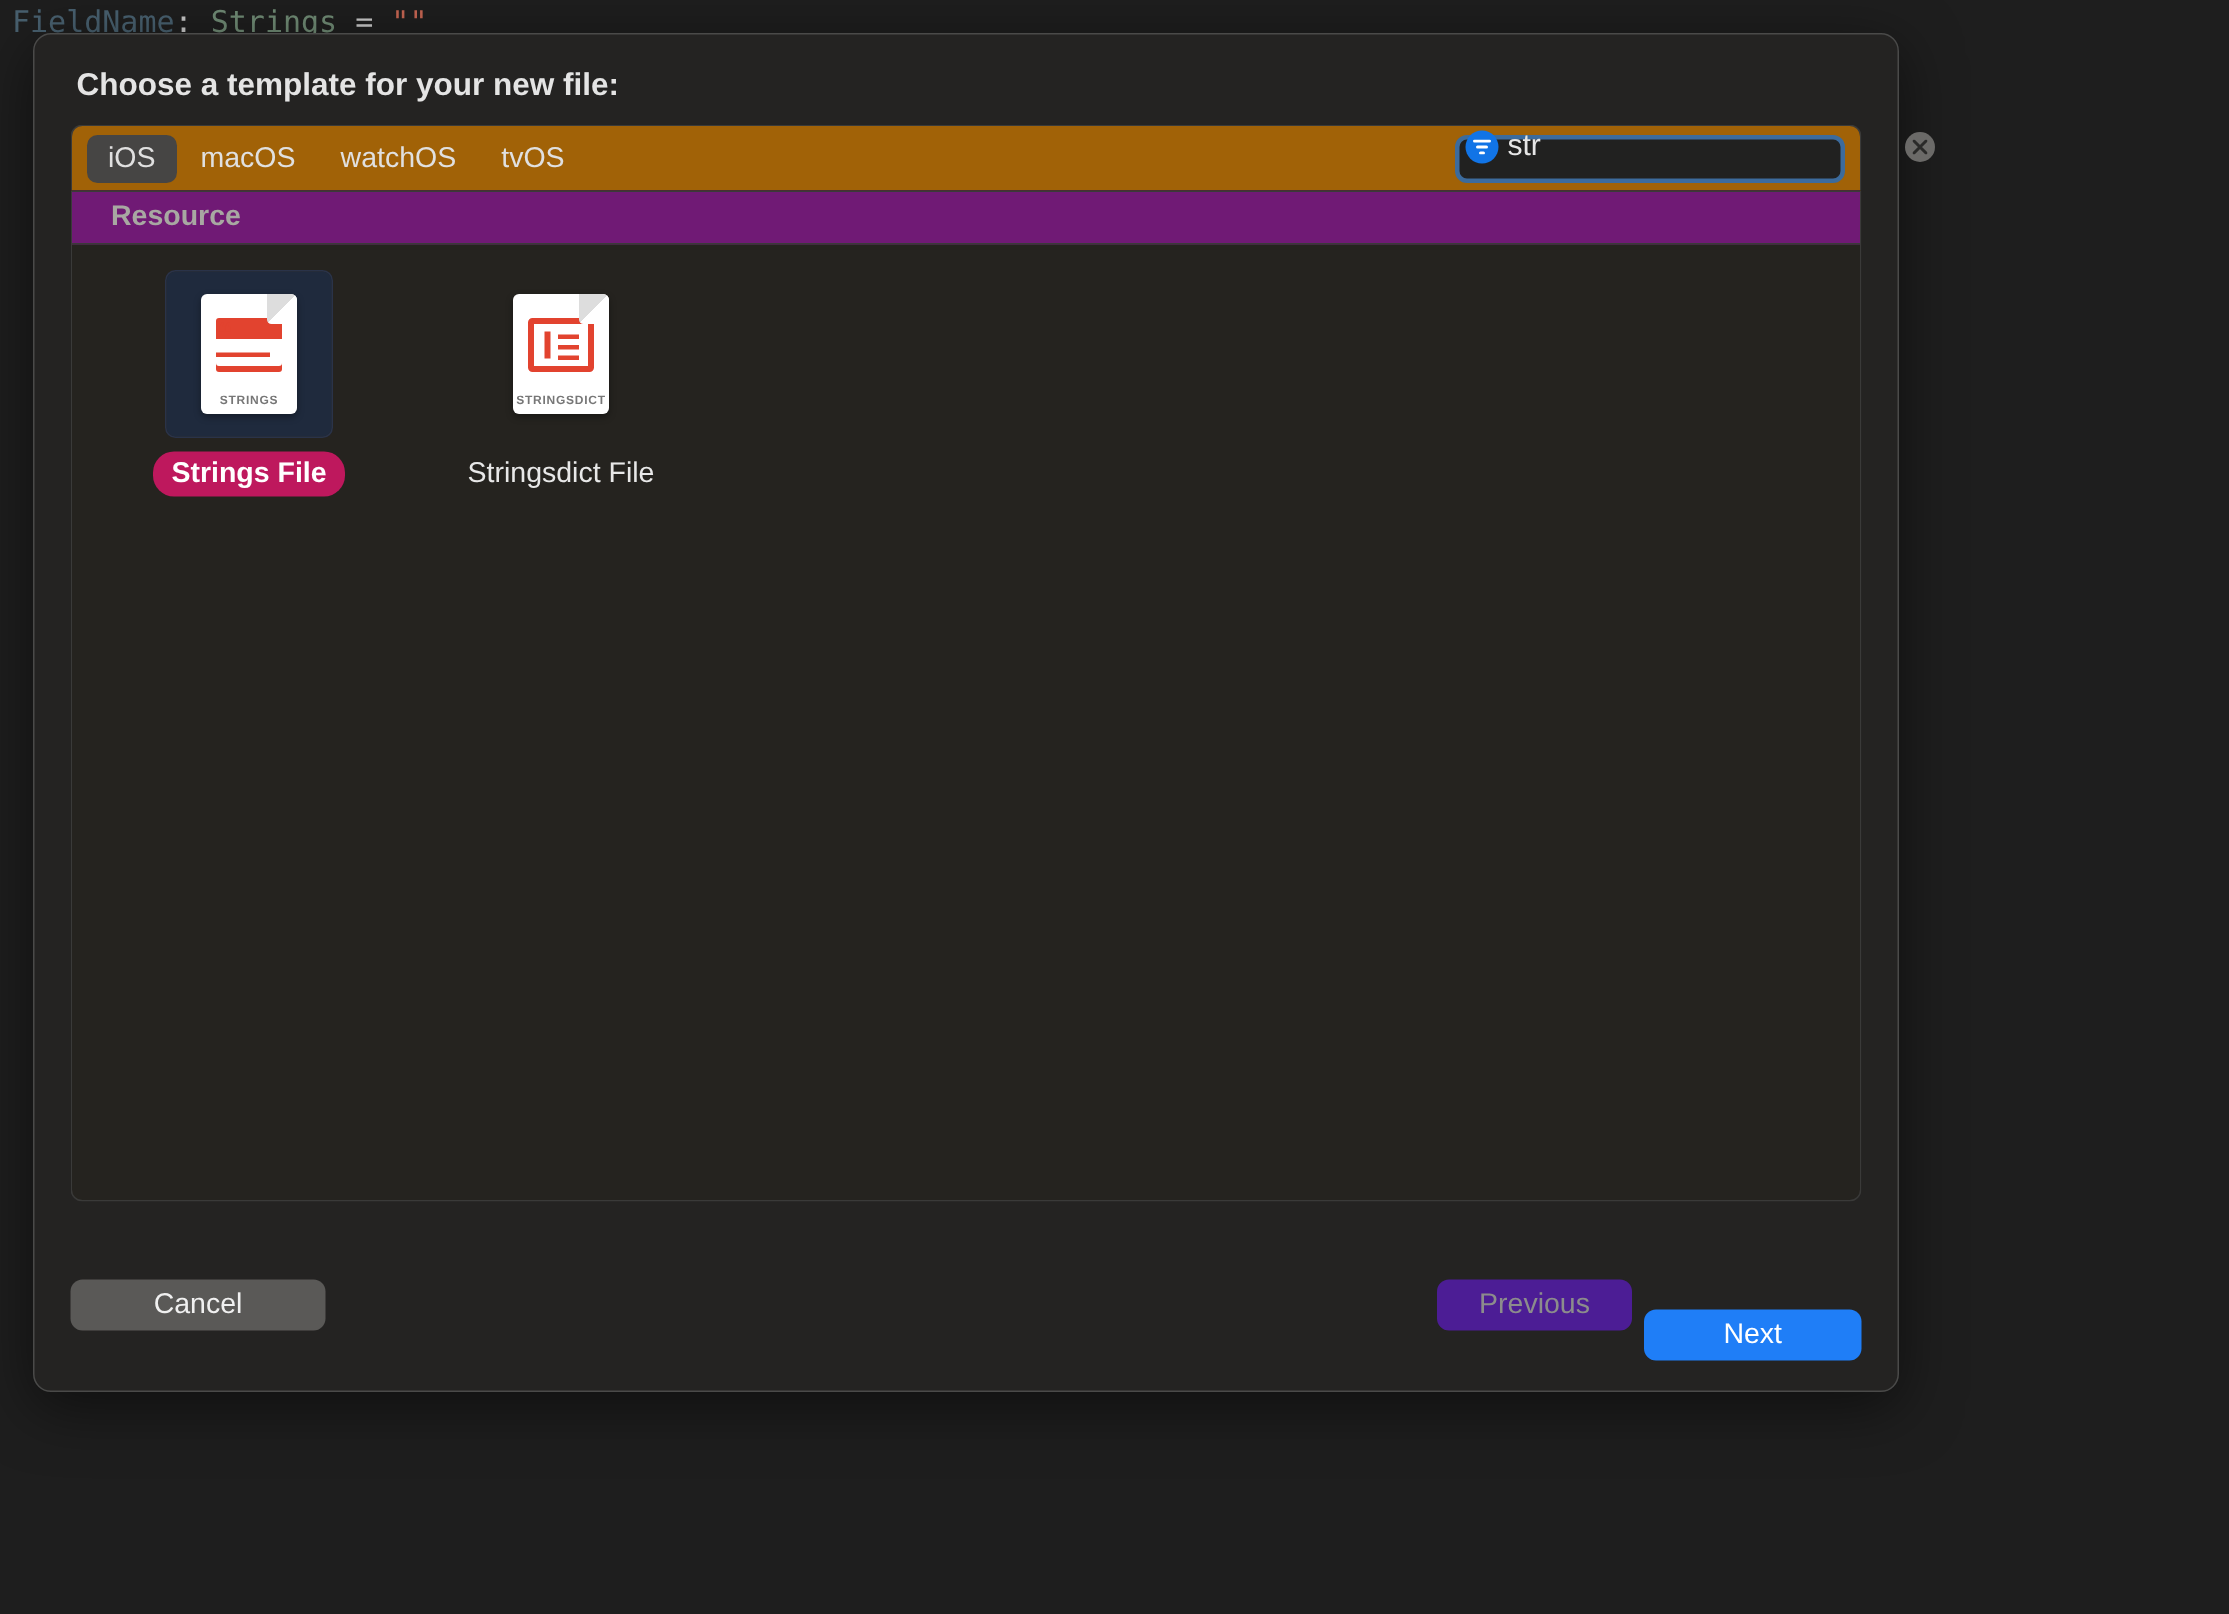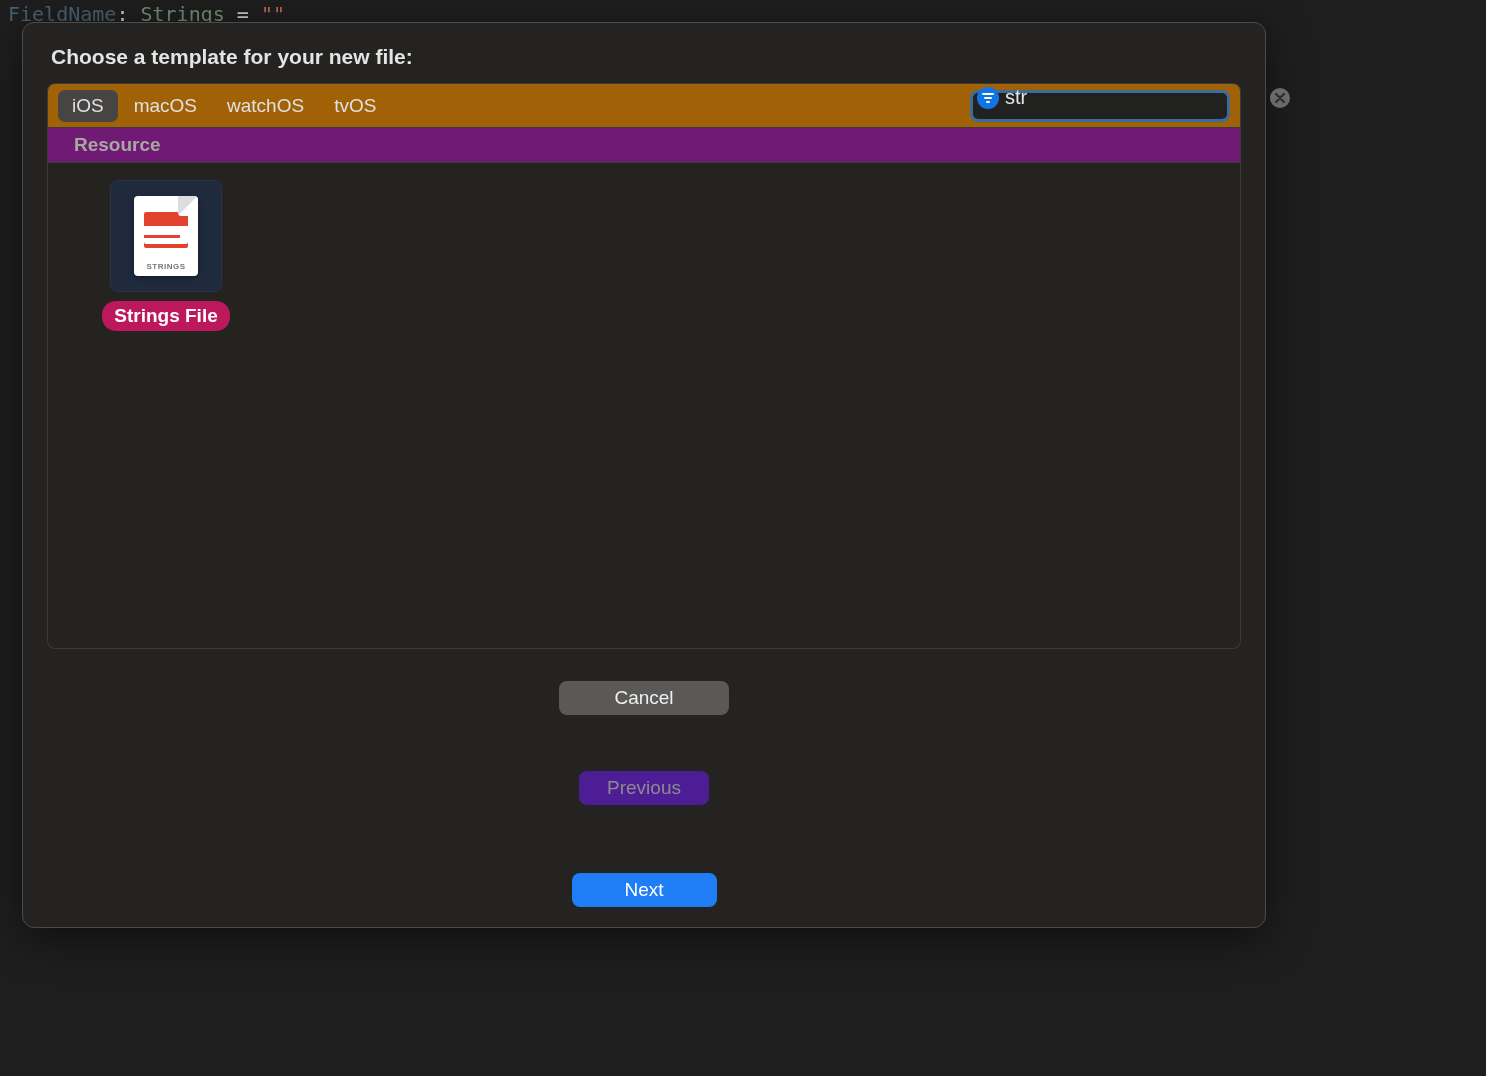--- a/index.html
+++ b/index.html
@@ -246,22 +246,21 @@
       right: 6px; top: 7px;
       width: 14px; height: 3px;
       background: #e2432f;
       box-shadow: 0 7px 0 #e2432f, 0 14px 0 #e2432f;
     }
 
     .button-row {
       display: flex;
       align-items: center;
       padding-top: 32px;
-      gap: 28px;
-      flex-direction: column;
+      gap: 8px;
     }
     .btn {
       height: 34px;
       min-width: 150px;
       padding: 0 24px;
       border: none;
       border-radius: 8px;
       font-size: 19px;
       font-family: inherit;
       cursor: pointer;
@@ -313,20 +312,29 @@
       <div class="template selected">
         <div class="thumb-box">
           <div class="file-icon">
             <div class="glyph glyph-strings"></div>
             <div class="sub">STRINGS</div>
           </div>
         </div>
         <div class="caption">Strings File</div>
       </div>
 
+      <div class="template">
+        <div class="thumb-box">
+          <div class="file-icon">
+            <div class="glyph glyph-dict"></div>
+            <div class="sub">STRINGSDICT</div>
+          </div>
+        </div>
+        <div class="caption">Stringsdict File</div>
+      </div>
 
     </div>
   </div>
 
   <div class="button-row">
     <button class="btn btn-secondary wide">Cancel</button>
     <div class="spacer"></div>
     <button class="btn btn-disabled">Previous</button>
     <button class="btn btn-primary">Next</button>
   </div>

